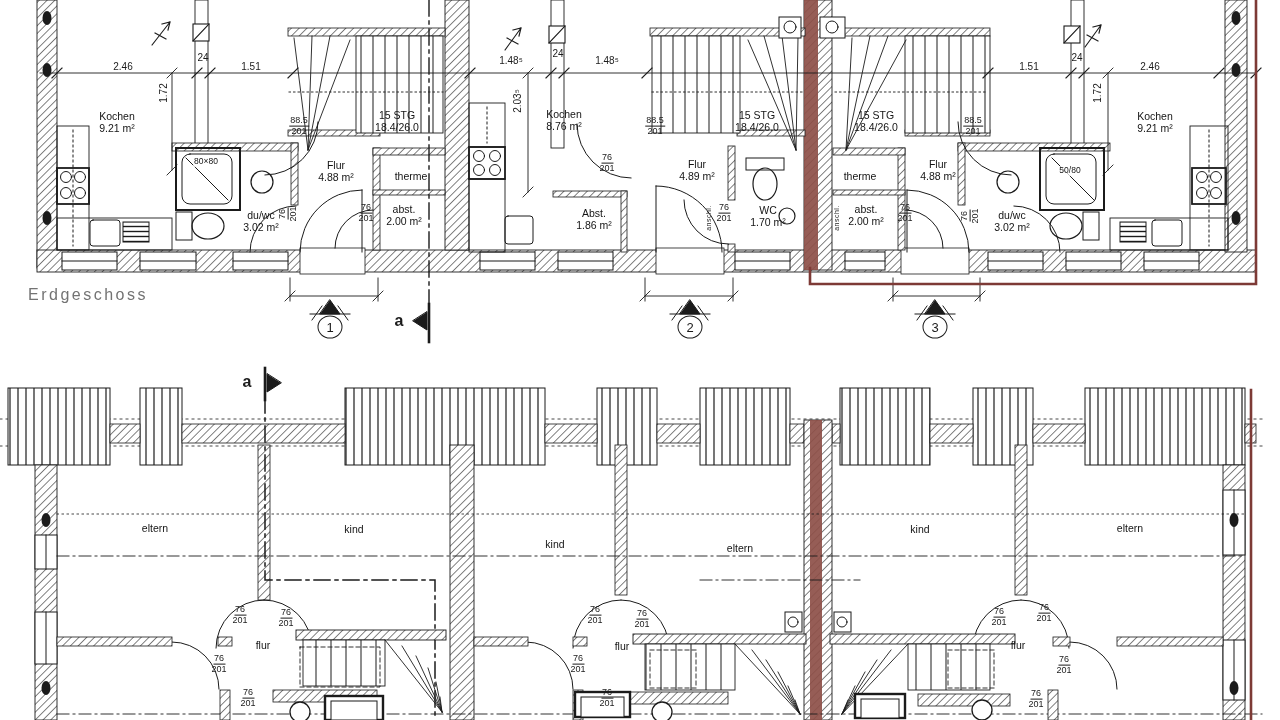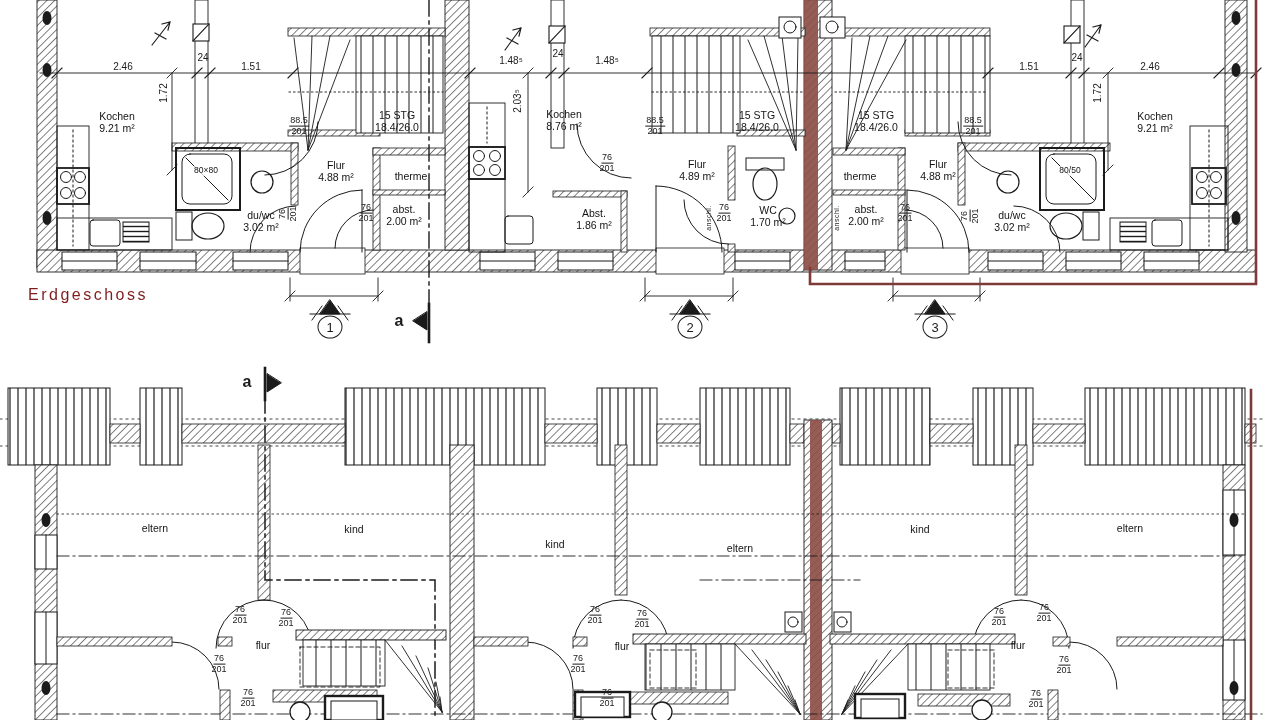--- a/index.html
+++ b/index.html
@@ -410,21 +410,21 @@
       <ellipse cx="1234" cy="520" rx="4.5" ry="7"></ellipse>
           <ellipse cx="1234" cy="688" rx="4.5" ry="7"></ellipse>
     </g>
 
     <line class="red-s" x1="1251" y1="390" x2="1251" y2="720" stroke="#7d3a36" stroke-width="2.6"></line>
   </g>
 </svg>
 
 <div class="overlay">
 
-  <div class="floor-title" style="left: 28px; top: 286px; color: #7f1d1d;">Erdgeschoss</div>
+  <div class="floor-title" style="left: 28px; top: 286px; color: #737373;">Erdgeschoss</div>
 
   <div class="lbl" style="left:117px;top:122px">Kochen
 9.21 m²</div>
   <div class="lbl" style="left:261px;top:221px">du/wc
 3.02 m²</div>
   <div class="lbl" style="left:336px;top:171px">Flur
 4.88 m²</div>
   <div class="lbl" style="left:397px;top:121px">15 STG
 18.4/26.0</div>
   <div class="lbl" style="left:411px;top:176px">therme</div>
@@ -444,22 +444,22 @@
 18.4/26.0</div>
   <div class="lbl" style="left:860px;top:176px">therme</div>
   <div class="lbl" style="left:866px;top:215px">abst.
 2.00 m²</div>
   <div class="lbl" style="left:938px;top:170px">Flur
 4.88 m²</div>
   <div class="lbl" style="left:1012px;top:221px">du/wc
 3.02 m²</div>
   <div class="lbl" style="left:1155px;top:122px">Kochen
 9.21 m²</div>
-  <div class="lbl sm" style="left:206px;top:171px">80×80</div>
-  <div class="lbl sm" style="left:1070px;top:171px">80/50</div>
+  <div class="lbl sm" style="left:206px;top:162px">80×80</div>
+  <div class="lbl sm" style="left:1070px;top:171px">50/80</div>
 
   <div class="dim" style="left:123px;top:66px">2.46</div>
   <div class="dim" style="left:203px;top:57px">24</div>
   <div class="dim" style="left:251px;top:66px">1.51</div>
   <div class="dim" style="left:511px;top:60px">1.48⁵</div>
   <div class="dim" style="left:558px;top:53px">24</div>
   <div class="dim" style="left:607px;top:60px">1.48⁵</div>
   <div class="dim" style="left:1029px;top:66px">1.51</div>
   <div class="dim" style="left:1077px;top:57px">24</div>
   <div class="dim" style="left:1150px;top:66px">2.46</div>

